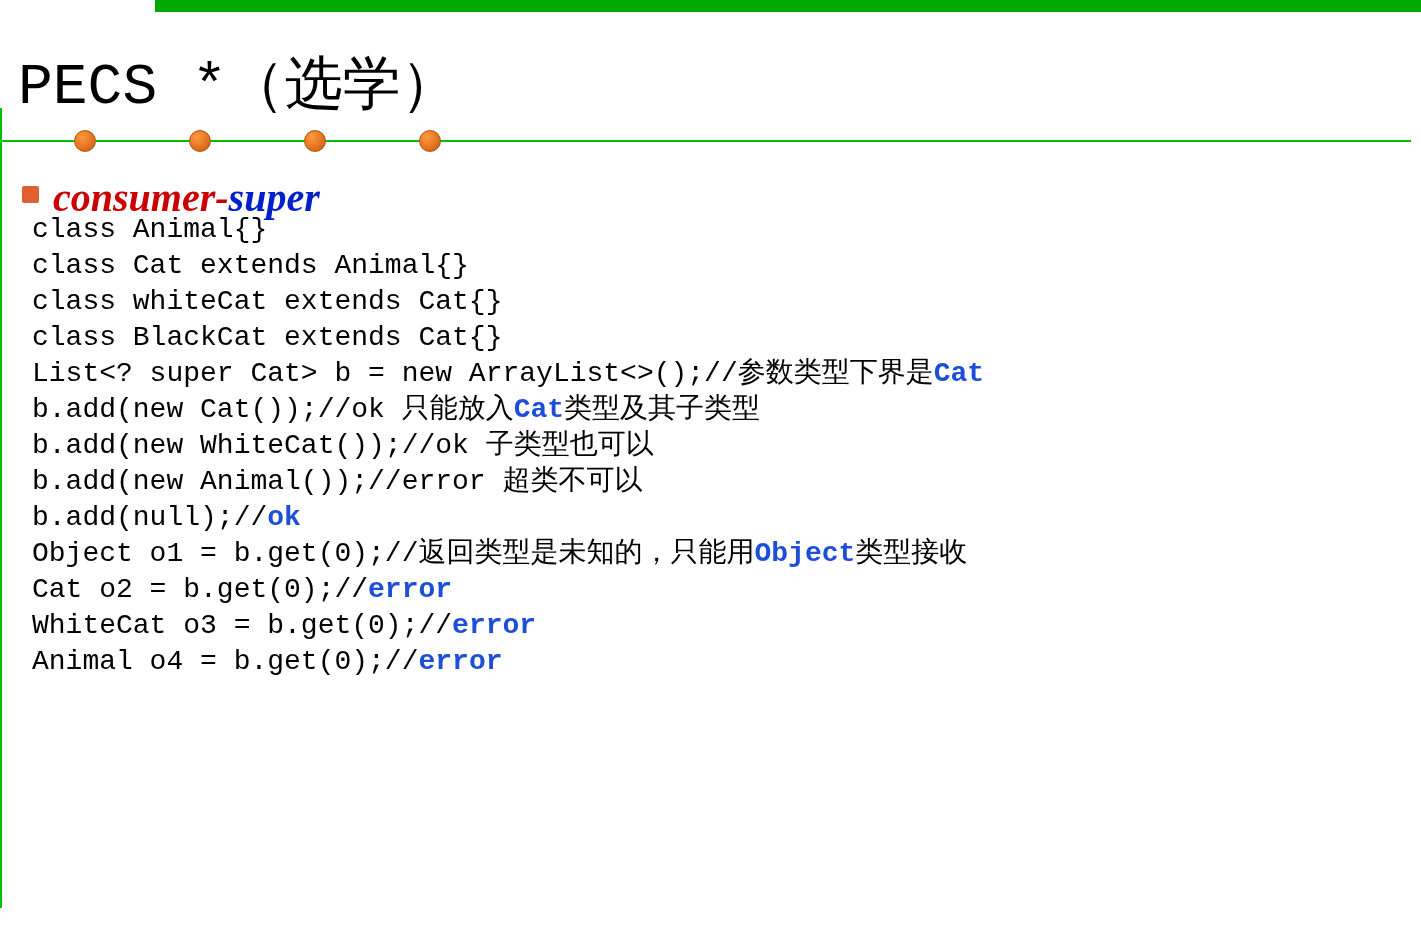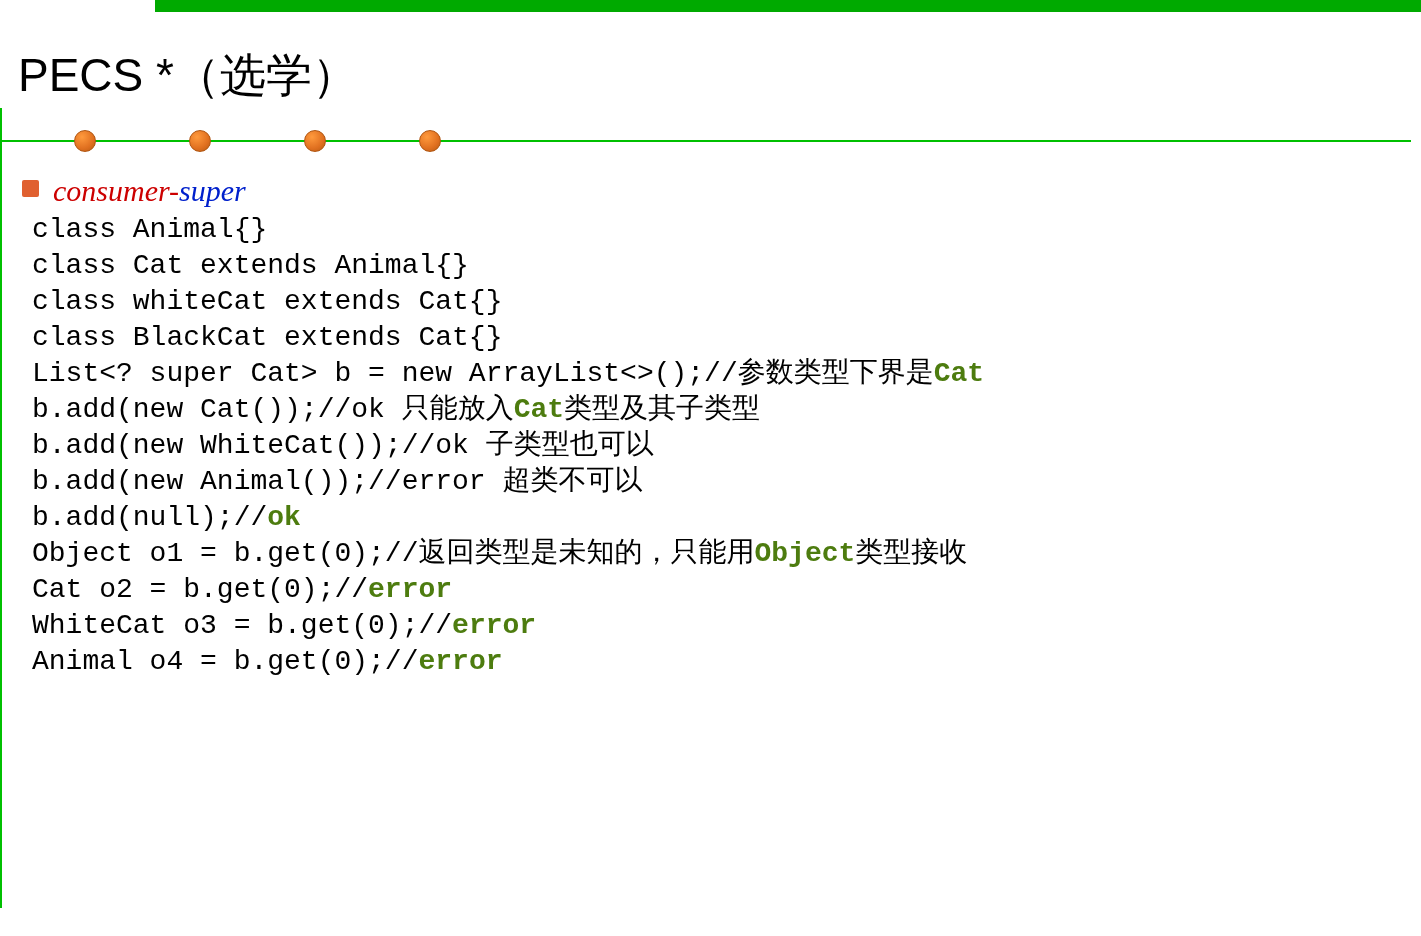--- a/index.html
+++ b/index.html
@@ -25,22 +25,22 @@
       top: 0;
       left: 155px;
       right: 0;
       height: 12px;
       background: #00aa00;
     }
     .title {
       position: absolute;
       top: 45px;
       left: 18px;
-      font-size: 46px;
-      font-family: Liberation Sans, sans-serif;
+      font-size: 58px;
+      font-family: Liberation Mono, monospace;
       color: #000000;
     }
     .divider-wrapper {
       position: absolute;
       top: 128px;
       left: 0;
       right: 10px;
       height: 30px;
     }
     .divider-line {
@@ -82,43 +82,43 @@
     .bullet-square {
       width: 17px;
       height: 17px;
       background: #e06030;
       margin-right: 14px;
       border-radius: 2px;
       transform: translateY(-3px);
     }
     .subtitle {
       font-family: "Palatino Linotype", "Book Antiqua", Palatino, serif;
-      font-size: 30px;
-      font-weight: normal;
+      font-size: 40px;
+      font-weight: bold;
       font-style: italic;
       text-align: center;
     }
     .subtitle .red { color: #cc0000; }
     .subtitle .blue { color: #0020cc; }
     .subtitle .dash { color: #cc0000; }
     .code-block {
       position: absolute;
       top: 212px;
       left: 32px;
       font-family: Consolas, "Courier New", monospace;
       font-size: 28px;
       line-height: 36px;
       white-space: pre;
       color: #000000;
     }
     .code-line {
       display: block;
     }
     .red { color: #000000; }
-    .redbold { color: #4d7c0f; font-weight: bold; }
+    .redbold { color: #1d4ed8; font-weight: bold; }
   </style>
 </head>
 <body>
 
 <div class="slide">
   <div class="top-green-bar"></div>
 
   <div class="title">PECS *（选学）</div>
 
   <div class="divider-wrapper">

